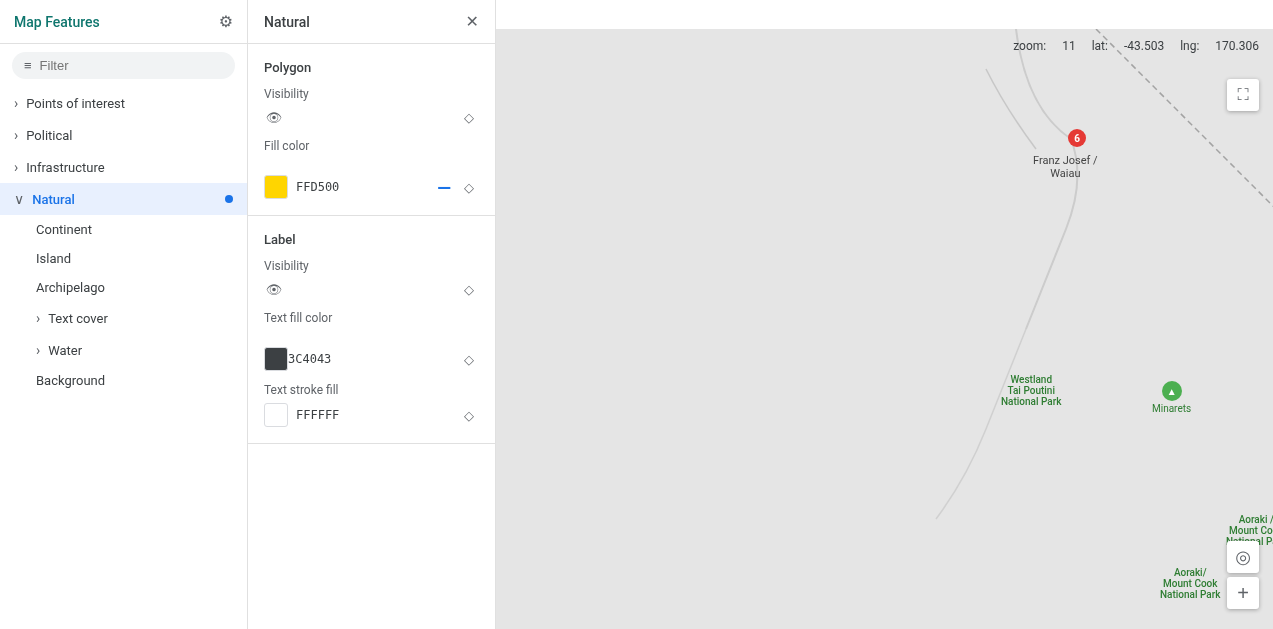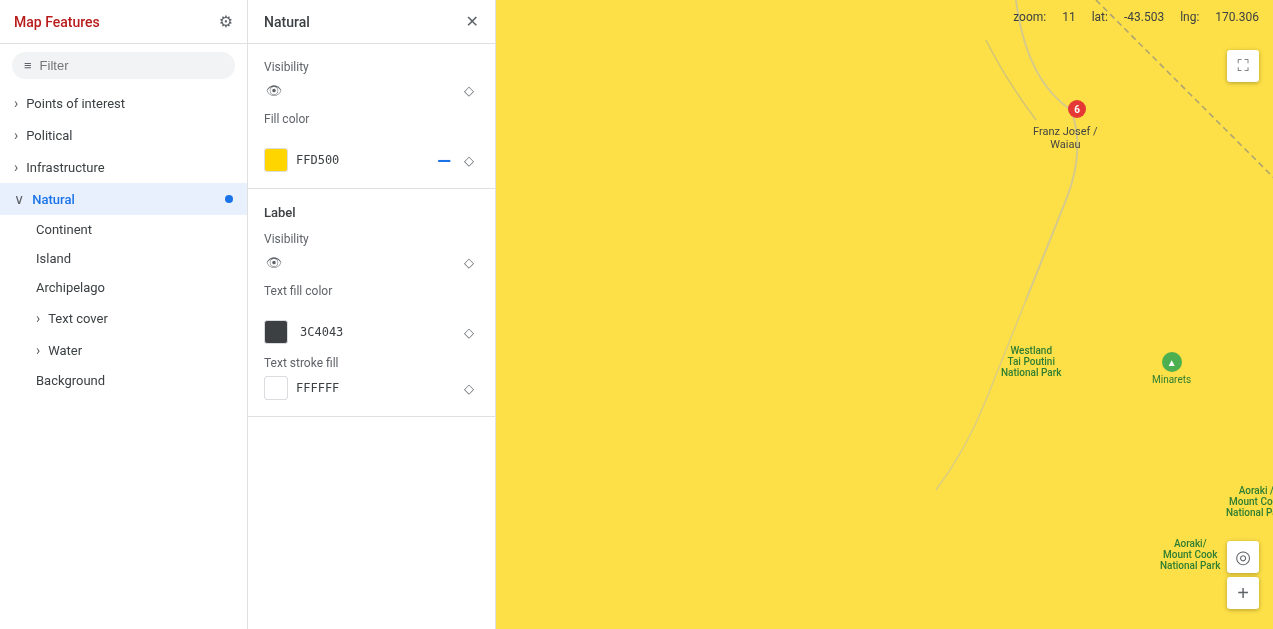--- a/index.html
+++ b/index.html
@@ -18,21 +18,21 @@
     .sidebar-header {
       display: flex;
       align-items: center;
       justify-content: space-between;
       padding: 12px 14px;
       border-bottom: 1px solid #e0e0e0;
     }
     .sidebar-header-title {
       font-size: 14px;
       font-weight: 500;
-      color: #b91c1c;
+      color: #0f766e;
     }
     .sidebar-filter {
       margin: 8px 12px;
       display: flex;
       align-items: center;
       background: #f1f3f4;
       border-radius: 20px;
       padding: 6px 12px;
       gap: 8px;
     }
@@ -136,22 +136,23 @@
     .full-color-row {
       display: flex;
       align-items: center;
       justify-content: space-between;
     }
 
     
     .map-area {
       flex: 1;
       position: relative;
-      background: #fde047;
+      background: #e5e5e5;
       overflow: hidden;
+      margin-top: 29px;
     }
     .map-topbar {
       position: absolute;
       top: 0; left: 0; right: 0;
       display: flex;
       align-items: center;
       justify-content: flex-end;
       padding: 10px 14px;
       gap: 16px;
       font-size: 12px;
@@ -314,20 +315,21 @@
   </div>
 </div>
 
 <div class="panel">
   <div class="panel-header">
     <span class="panel-header-title">Natural</span>
     <span style="color:#5f6368;cursor:pointer;font-size:16px;">✕</span>
   </div>
 
   <div class="panel-section">
+    <div class="panel-section-title">Polygon</div>
     <div class="panel-row-label" style="margin-bottom:6px;">Visibility</div>
     <div class="visibility-row">
       <span class="eye-icon">👁</span>
       <span class="diamond-icon">◇</span>
     </div>
     <div class="panel-row-label" style="margin-bottom:22px;">Fill color</div>
     <div class="full-color-row">
       <div style="display:flex;align-items:center;gap:8px;">
         <div class="color-swatch" style="background:#FFD500;"></div>
         <span class="color-value">FFD500</span>
@@ -341,21 +343,21 @@
 
   <div class="panel-section">
     <div class="panel-section-title">Label</div>
     <div class="panel-row-label" style="margin-bottom:6px;">Visibility</div>
     <div class="visibility-row">
       <span class="eye-icon">👁</span>
       <span class="diamond-icon">◇</span>
     </div>
     <div class="panel-row-label" style="margin-bottom:22px;">Text fill color</div>
     <div class="full-color-row" style="margin-bottom:12px;">
-      <div style="display:flex;align-items:center;gap:12px;">
+      <div style="display:flex;align-items:center;gap:0;">
         <div class="color-swatch" style="background:#3c4043;"></div>
         <span class="color-value">3C4043</span>
       </div>
       <span class="diamond-icon">◇</span>
     </div>
     <div class="panel-row-label" style="margin-bottom:6px;">Text stroke fill</div>
     <div class="full-color-row">
       <div style="display:flex;align-items:center;gap:8px;">
         <div class="color-swatch" style="background:#ffffff;border:1px solid #dadce0;"></div>
         <span class="color-value">FFFFFF</span>

